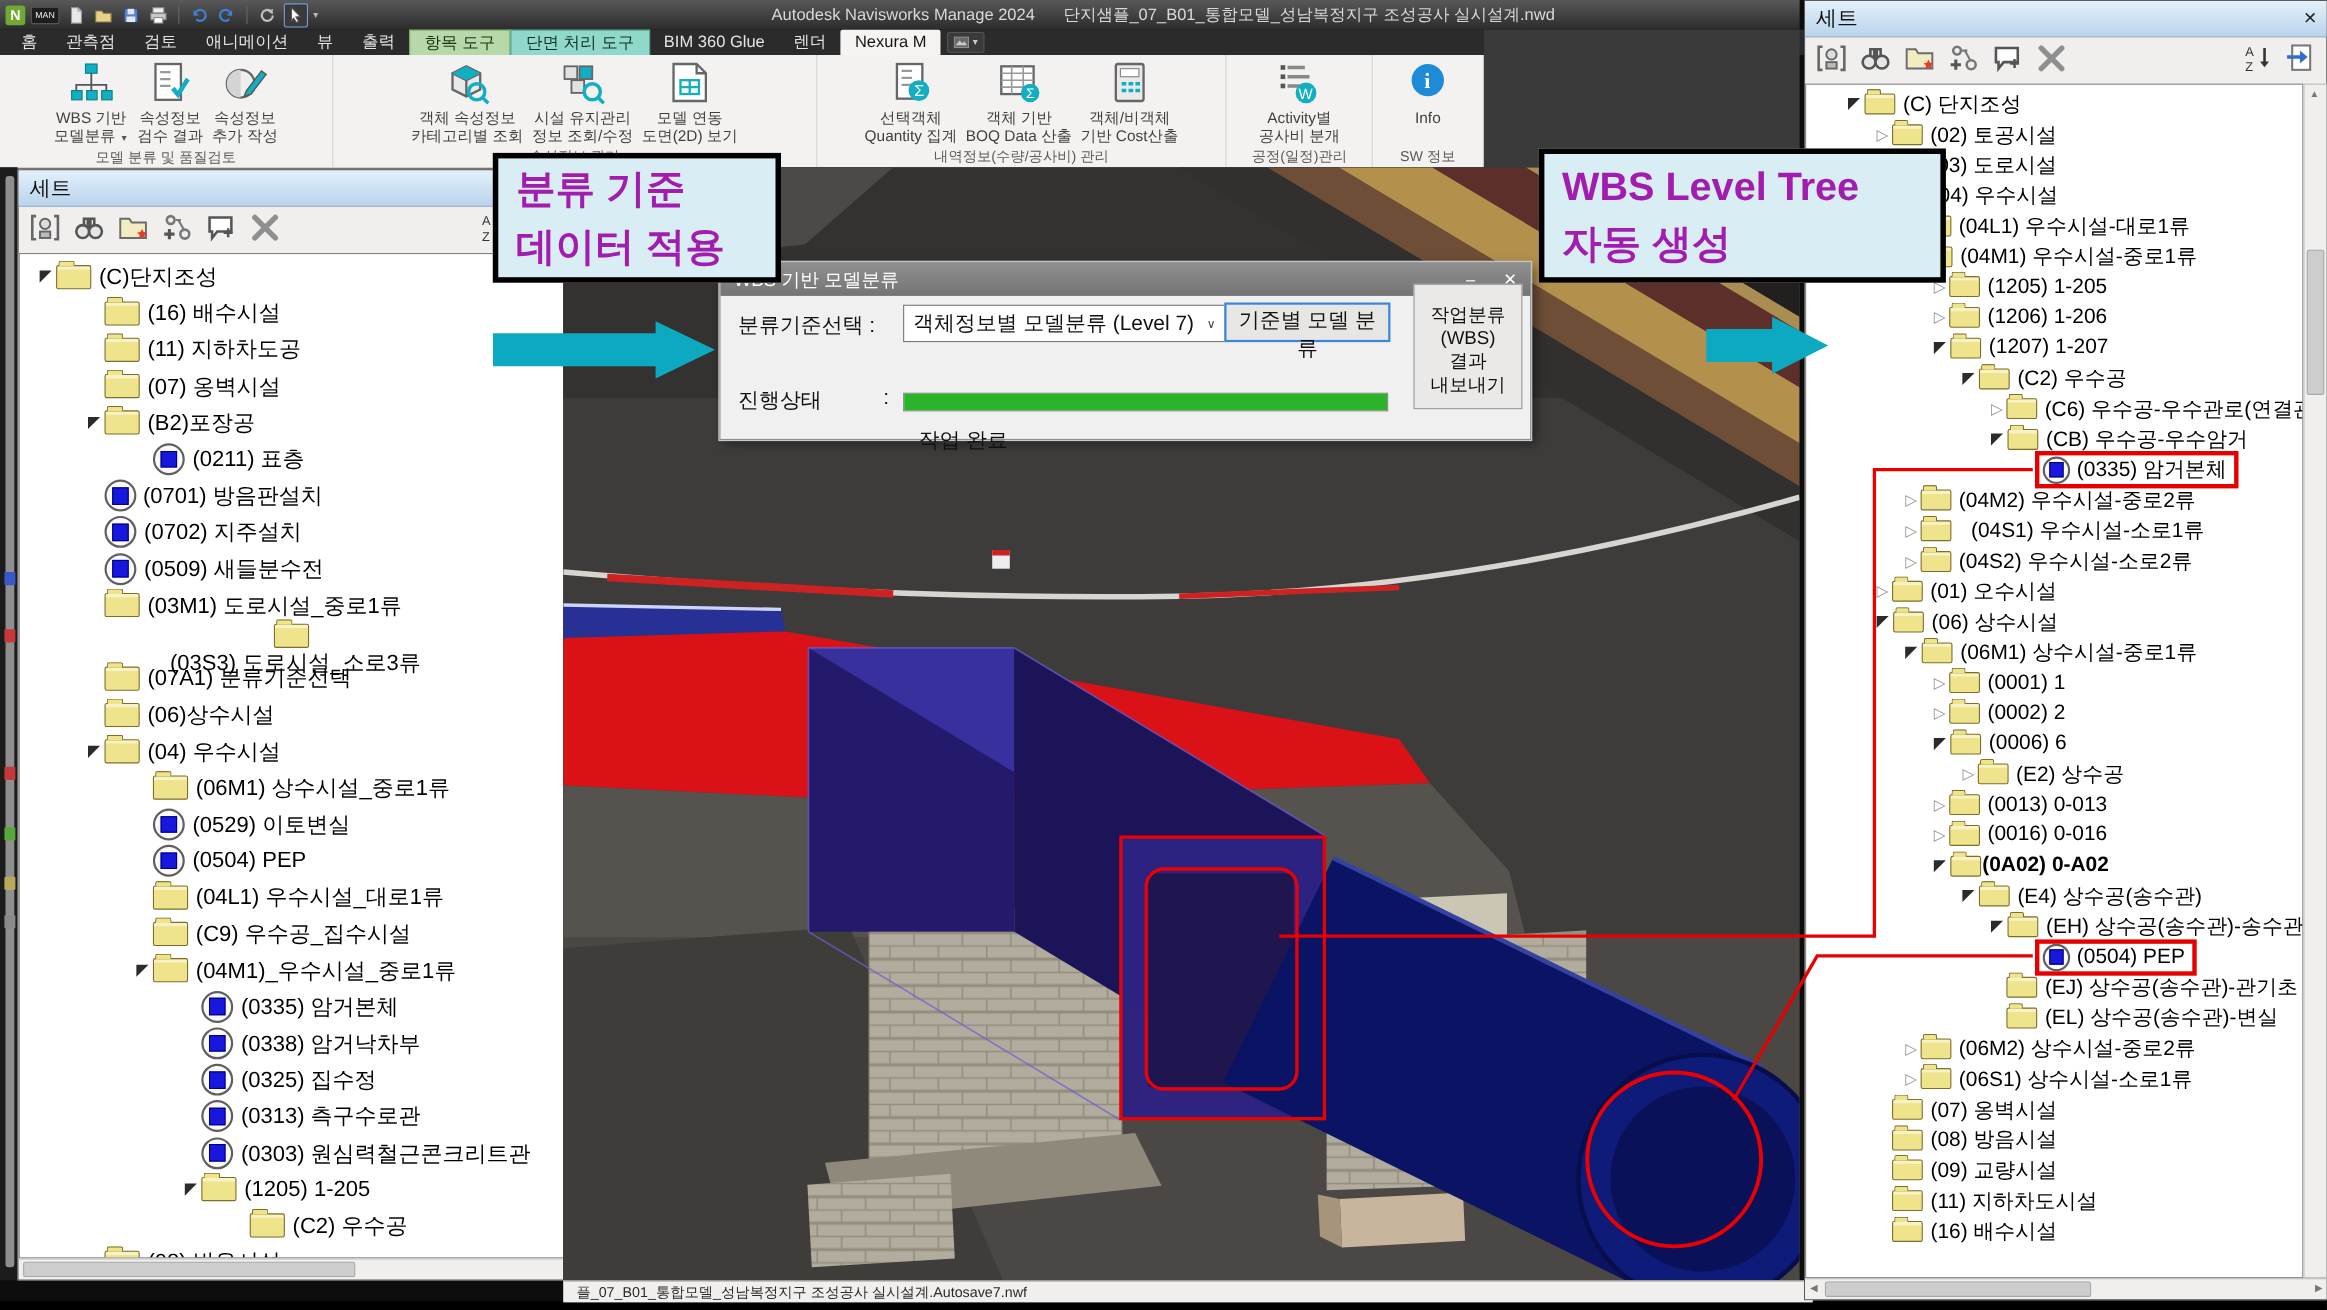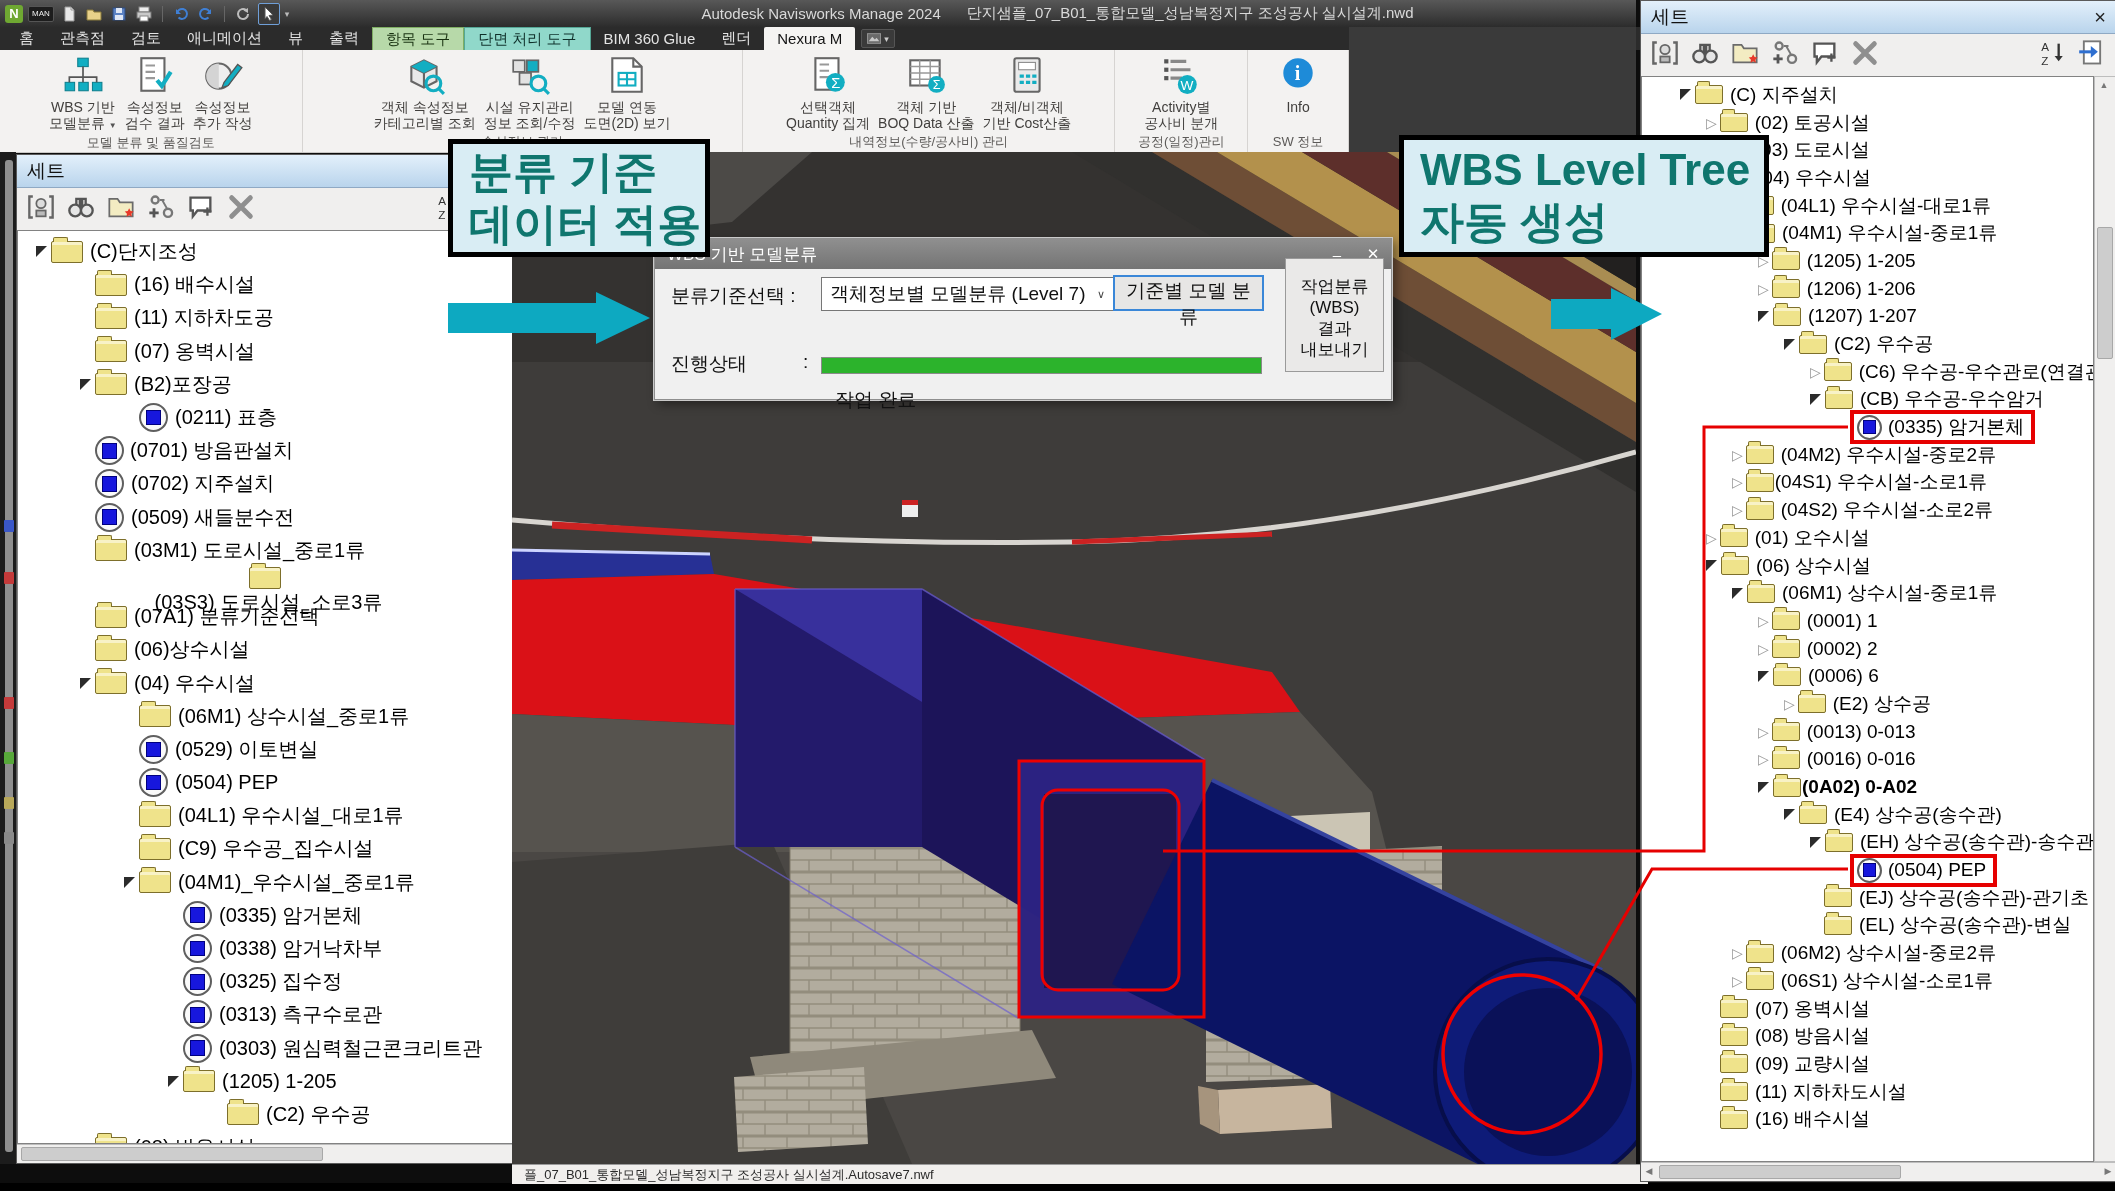--- a/index.html
+++ b/index.html
@@ -104,21 +104,21 @@
   .dlg-classify{position:absolute;left:458px;top:6px;width:151px;height:36px;background:#e7e6e5;
     border:2px solid #3a87d8;font-size:19px;color:#111;font-family:inherit;}
   .dlg-export{position:absolute;left:630px;top:-11px;width:99px;height:114px;background:#eae9e8;
     border:1px solid #9a9a9a;font-size:17px;line-height:21px;color:#111;text-align:center;
     font-family:inherit;padding-top:6px;}
   .dlg-progress{position:absolute;left:166px;top:88px;width:439px;height:15px;background:#fff;border:1px solid #8a8a8a;}
   .dlg-progress .fill{height:100%;background:#2cb32c;}
   
   .callout{position:absolute;background:#d9edf4;border:5px solid #000;z-index:60;
     padding:8px 16px;display:flex;flex-direction:column;justify-content:center;}
-  .callout div{font-size:44px;line-height:52px;font-weight:bold;color:#0f766e;white-space:nowrap;}
+  .callout div{font-size:36px;line-height:52px;font-weight:bold;color:#a21caf;white-space:nowrap;}
   #callout-left{left:448px;top:139px;width:220px;height:92px;}
   #callout-right{left:1399px;top:135px;width:328px;height:96px;}
   .flow-arrow{position:absolute;z-index:55;}
   #overlay{position:absolute;left:0;top:0;width:2115px;height:1191px;z-index:45;pointer-events:none;}
   .bottom-strip{position:absolute;left:0;top:1183px;width:2115px;height:8px;background:#000;}
 </style>
 </head>
 <body>
 
 <div class="titlebar">
@@ -743,21 +743,21 @@
             <path d="M11 6l6 5-6 5z" fill="#2f6fd0"></path>
           </svg></span>
       </span>
     </div>
   <div class="tree-wrap">
     <div class="tree-area" id="right-tree">
         <div class="trow" style="height: 27.7px; font-size: 19px;">
           <span class="exp-none" style="width: 38px; flex: 0 0 auto;"></span>
           <span class="exp-open"></span>
           <span class="ico-folder" style="width: 26px; height: 17px;"></span>
-          <span class="tlabel" style="margin-left: 7px;">(C) 지주설치</span>
+          <span class="tlabel" style="margin-left: 7px;">(C) 단지조성</span>
         </div>
         <div class="trow" style="height: 27.7px; font-size: 19px;">
           <span class="exp-none" style="width: 64px; flex: 0 0 auto;"></span>
           <span class="exp-closed">▷</span>
           <span class="ico-folder" style="width: 26px; height: 17px;"></span>
           <span class="tlabel" style="margin-left: 7px;">(02) 토공시설</span>
         </div>
         <div class="trow" style="height: 27.7px; font-size: 19px;">
           <span class="exp-none" style="width: 64px; flex: 0 0 auto;"></span>
           <span class="exp-closed">▷</span>
@@ -831,21 +831,21 @@
         <div class="trow" style="height: 27.7px; font-size: 19px;">
           <span class="exp-none" style="width: 90px; flex: 0 0 auto;"></span>
           <span class="exp-closed">▷</span>
           <span class="ico-folder" style="width: 26px; height: 17px;"></span>
           <span class="tlabel" style="margin-left: 7px;">(04M2) 우수시설-중로2류</span>
         </div>
         <div class="trow" style="height: 27.7px; font-size: 19px;">
           <span class="exp-none" style="width: 90px; flex: 0 0 auto;"></span>
           <span class="exp-closed">▷</span>
           <span class="ico-folder" style="width: 26px; height: 17px;"></span>
-          <span class="tlabel" style="margin-left: 1px;">(04S1) 우수시설-소로1류</span>
+          <span class="tlabel" style="margin-left: 18px;">(04S1) 우수시설-소로1류</span>
         </div>
         <div class="trow" style="height: 27.7px; font-size: 19px;">
           <span class="exp-none" style="width: 90px; flex: 0 0 auto;"></span>
           <span class="exp-closed">▷</span>
           <span class="ico-folder" style="width: 26px; height: 17px;"></span>
           <span class="tlabel" style="margin-left: 7px;">(04S2) 우수시설-소로2류</span>
         </div>
         <div class="trow" style="height: 27.7px; font-size: 19px;">
           <span class="exp-none" style="width: 64px; flex: 0 0 auto;"></span>
           <span class="exp-closed">▷</span>

